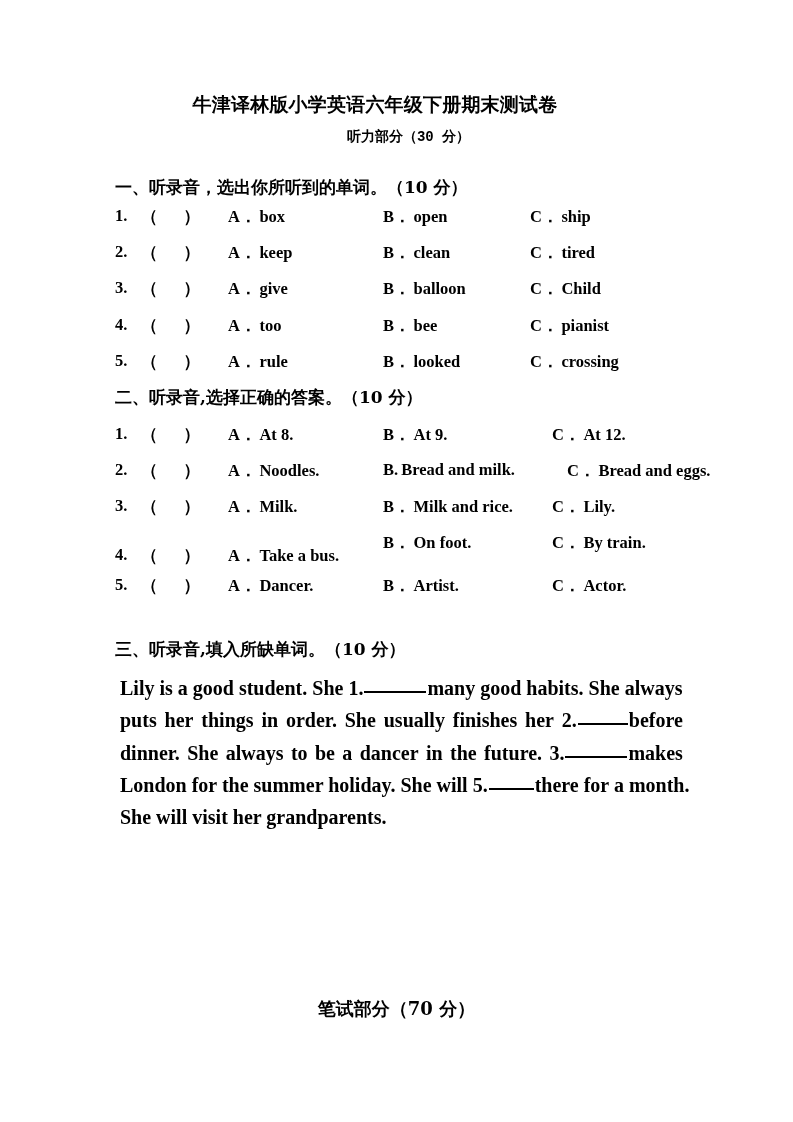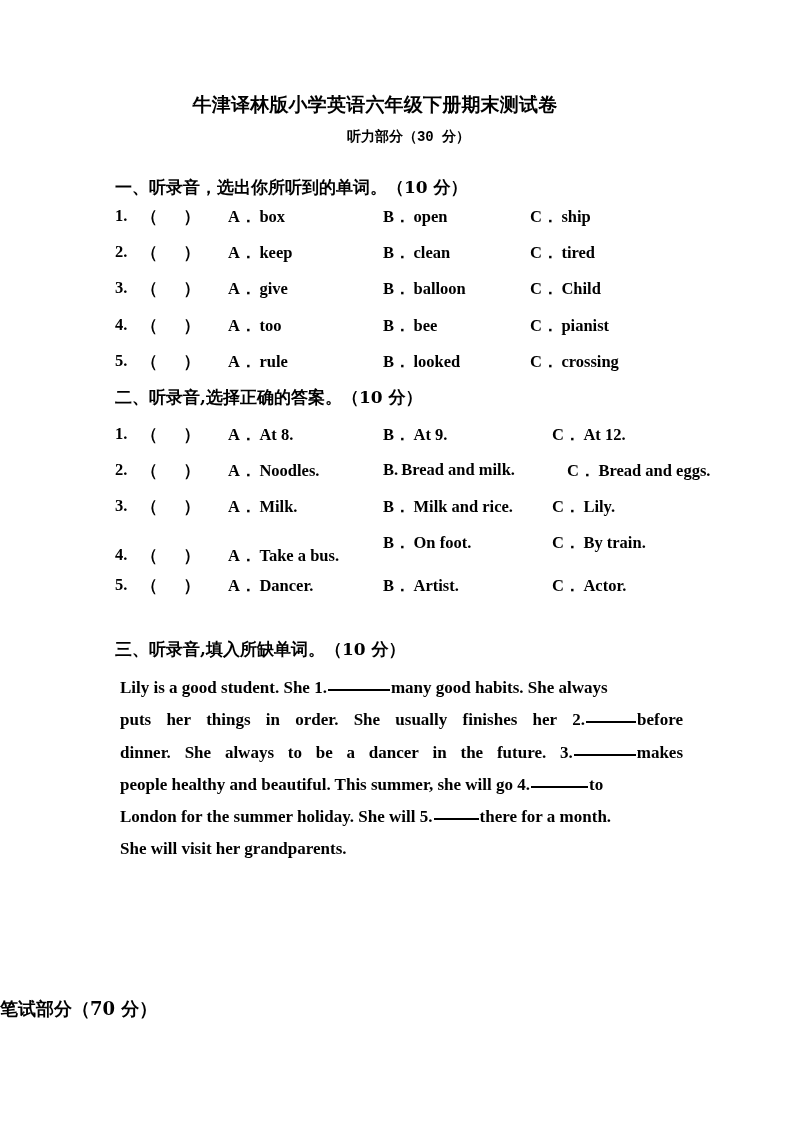--- a/index.html
+++ b/index.html
@@ -98,21 +98,21 @@
   .s2-wide .opt-c { left: 452px; }
 
   .s2 .raise { top: -13px; }
 
   
   .passage {
     position: absolute;
     left: 120px;
     top: 672px;
     width: 563px;
-    font-size: 17px;
+    font-size: 20px;
     font-weight: bold;
     line-height: 32.3px;
     text-align: justify;
     text-justify: inter-word;
   }
   .passage .ln {
     display: block;
     white-space: nowrap;
   }
   .passage .ln.just {
@@ -131,21 +131,21 @@
   .b3 { width: 62px; }
   .b4 { width: 57px; }
   .b5 { width: 45px; }
 
   
   .footer-title {
     position: absolute;
     left: 0;
     top: 997px;
     width: 793px;
-    text-align: left;
+    text-align: center;
     font-size: 18px;
     font-weight: bold;
     font-family: "DejaVu Serif", "Liberation Serif", serif;
   }
 </style>
 </head>
 <body>
 
 <div class="page">
 
@@ -261,21 +261,20 @@
       <span>to</span>
       <span>be</span>
       <span>a</span>
       <span>dancer</span>
       <span>in</span>
       <span>the</span>
       <span>future.</span>
       <span><span>3.</span><span class="blank b3"></span><span>makes</span></span>
     </span>
 
-    <span class="ln"><span>people healthy and beautiful. This summer, she will go 4.</span><span class="blank b4"></span><span>to</span></span>
 
     <span class="ln"><span>London for the summer holiday. She will 5.</span><span class="blank b5"></span><span>there for a month.</span></span>
 
     <span class="ln">She will visit her grandparents.</span>
   </div>
 
   <div class="footer-title">笔试部分（70 分）</div>
 
 </div>
 

